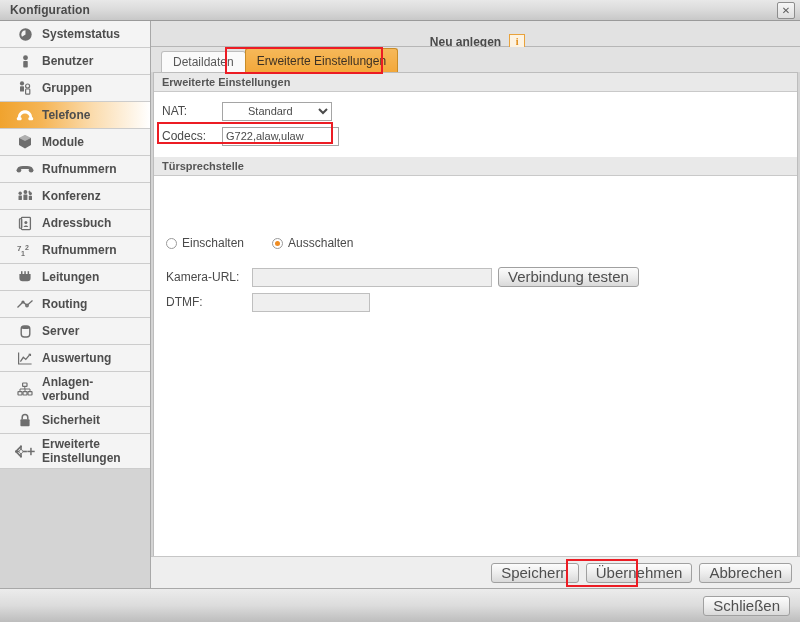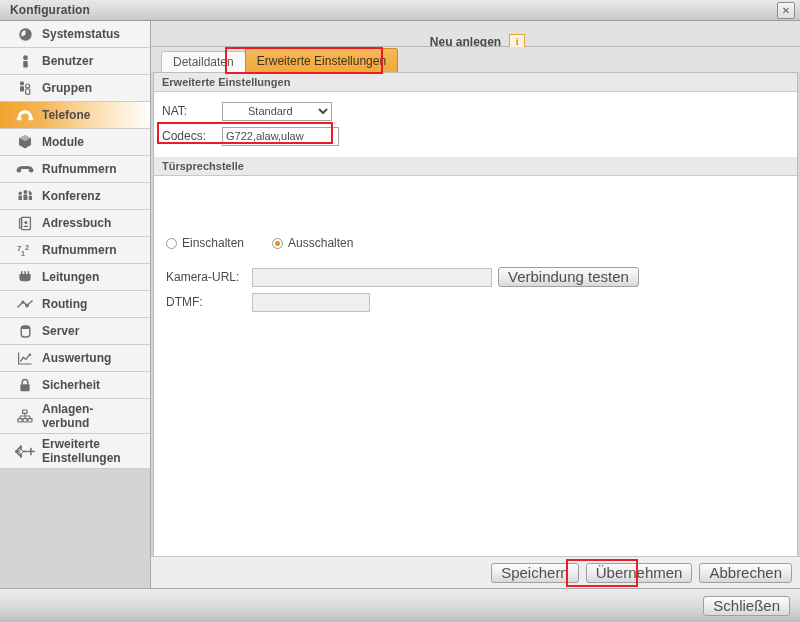--- a/index.html
+++ b/index.html
@@ -509,40 +509,40 @@
               <path d="M1.6 1.5 v11.5 h13" fill="none" stroke="currentColor" stroke-width="1.2"></path>
               <path d="M3.4 10.6 L6.3 6.3 L8.8 8.4 L13.2 3.2" fill="none" stroke="currentColor" stroke-width="1.3"></path>
               <path d="M11.6 3.2 h1.9 v1.9" fill="none" stroke="currentColor" stroke-width="1.1"></path>
             </svg>
         </span>
         <span class="nav-label">Auswertung</span>
       </div>
 
       <div class="nav-item">
         <span class="nav-icon">
-          <svg width="14" height="15" viewBox="0 0 14 15">
-              <path d="M4.2 6.4 v-2 a2.8 2.8 0 0 1 5.6 0 v2" fill="none" stroke="currentColor" stroke-width="1.5"></path>
-              <rect x="2.4" y="6.2" width="9.2" height="7" rx="1" fill="currentColor"></rect>
-            </svg>
-        </span>
-        <span class="nav-label">Sicherheit</span>
-      </div>
-
-      <div class="nav-item">
-        <span class="nav-icon">
           <svg width="16" height="15" viewBox="0 0 16 15">
               <rect x="5.6" y="1" width="4.4" height="3.4" rx="0.5" fill="none" stroke="currentColor" stroke-width="1.2"></rect>
               <rect x="1" y="9.6" width="4" height="3.4" rx="0.5" fill="none" stroke="currentColor" stroke-width="1.2"></rect>
               <rect x="6" y="9.6" width="4" height="3.4" rx="0.5" fill="none" stroke="currentColor" stroke-width="1.2"></rect>
               <rect x="11" y="9.6" width="4" height="3.4" rx="0.5" fill="none" stroke="currentColor" stroke-width="1.2"></rect>
               <path d="M7.8 4.4 v2.6 M3 9.6 v-2.6 h10 v2.6 M8 7 v2.6" fill="none" stroke="currentColor" stroke-width="1"></path>
             </svg>
         </span>
         <span class="nav-label two-line">Anlagen-
 verbund</span>
+      </div>
+
+      <div class="nav-item">
+        <span class="nav-icon">
+          <svg width="14" height="15" viewBox="0 0 14 15">
+              <path d="M4.2 6.4 v-2 a2.8 2.8 0 0 1 5.6 0 v2" fill="none" stroke="currentColor" stroke-width="1.5"></path>
+              <rect x="2.4" y="6.2" width="9.2" height="7" rx="1" fill="currentColor"></rect>
+            </svg>
+        </span>
+        <span class="nav-label">Sicherheit</span>
       </div>
 
       <div class="nav-item">
         <span class="nav-icon">
           <svg width="20" height="15" viewBox="0 0 20 15">
               <g fill="currentColor">
                 <circle cx="6" cy="7.5" r="2.1"></circle>
                 <rect x="5.2" y="1.6" width="1.6" height="11.8"></rect>
                 <rect x="0.1" y="6.7" width="11.8" height="1.6"></rect>
                 <rect x="1.6" y="3.2" width="1.6" height="8.6" transform="rotate(-45 6 7.5)"></rect>

